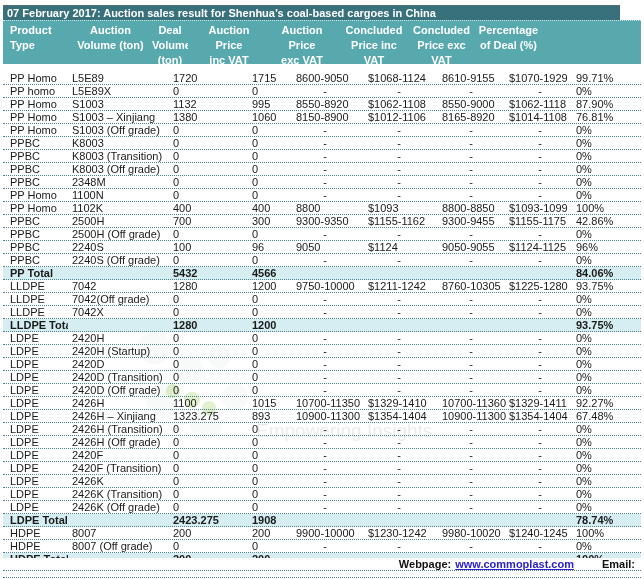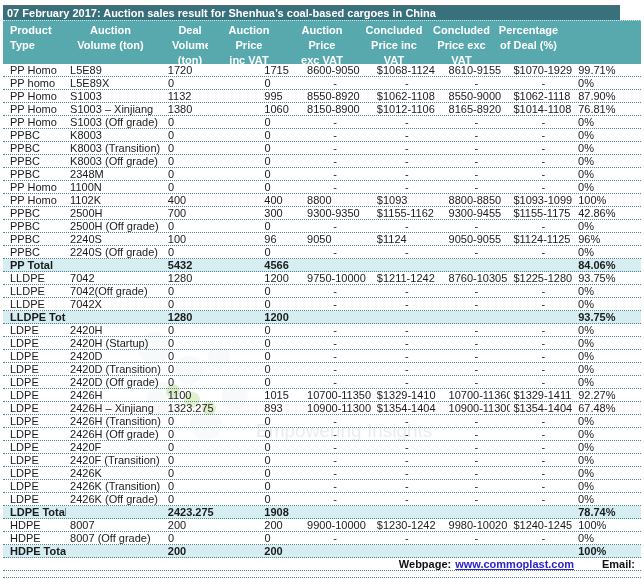--- a/index.html
+++ b/index.html
@@ -25,30 +25,30 @@
     background:#58A9AE; display:flex; z-index:2;
     border-top:1px dotted #cfe6e8;
   }
   .hcell {
     color:#ffffff; font-weight:bold; font-size:11px; line-height:15px;
     padding-top:2px; white-space:pre-line; text-align:center; overflow:hidden;
   }
   .hcell.c0 { text-align:left; padding-left:7px; }
   .hcell.c1 { text-align:left; padding-left:4px; }
 
-  .tbody { position:absolute; left:3px; top:64px; width:638px; z-index:1; }
+  .tbody { position:absolute; left:3px; top:72px; width:638px; z-index:1; }
   .row {
     display:flex; height:13px; font-size:11px; line-height:12px;
     border-bottom:1px dotted #4E858E;
   }
   .cell { overflow:hidden; white-space:nowrap; }
   .c0 { width:65px;  padding-left:7px; }
   .c1 { width:100px; padding-left:4px; }
   .c2 { width:80px;  padding-left:5px; }
-  .c3 { width:40px;  padding-left:4px;margin-left:20px; }
+  .c3 { width:40px;  padding-left:4px; }
   .c4 { width:74px;  padding-left:8px; }
   .c5 { width:74px;  padding-left:6px; }
   .c6 { width:70px;  padding-left:6px; }
   .c7 { width:68px;  padding-left:3px; }
   .c8 { width:67px;  padding-left:2px; }
   .cell.dash { text-align:center; padding-left:0; }
   .total-row { background:#D6EEF2; font-weight:bold; }
 
   .footer-row {
     position:absolute; left:3px; top:558px; width:638px; height:13px;

